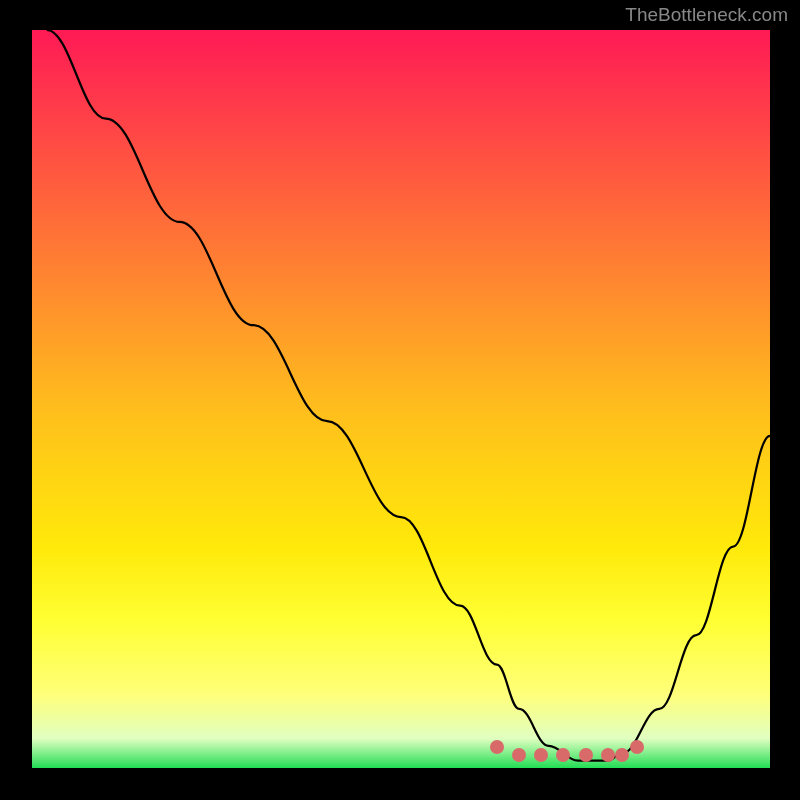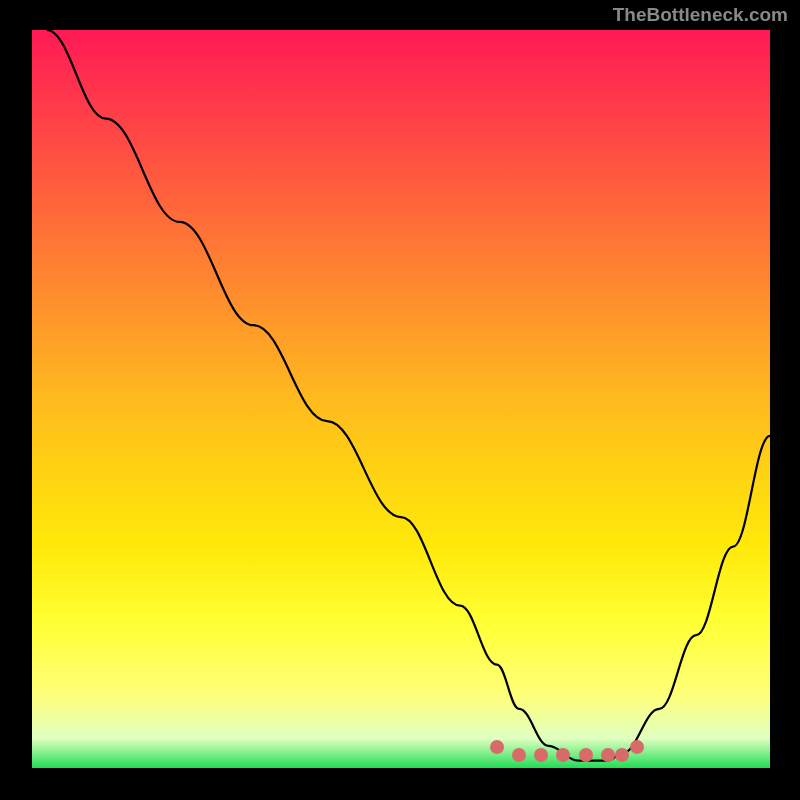--- a/index.html
+++ b/index.html
@@ -10,21 +10,21 @@
     position: relative;
     font-family: Arial, sans-serif;
     overflow: hidden;
   }
   .watermark {
     position: absolute;
     top: 4px;
     right: 12px;
     color: #888;
     font-size: 19px;
-    font-weight: 700;
+    font-weight: 400;
     z-index: 10;
   }
   .plot-area {
     position: absolute;
     left: 32px;
     top: 30px;
     width: 738px;
     height: 738px;
   }
   .gradient-bg {

